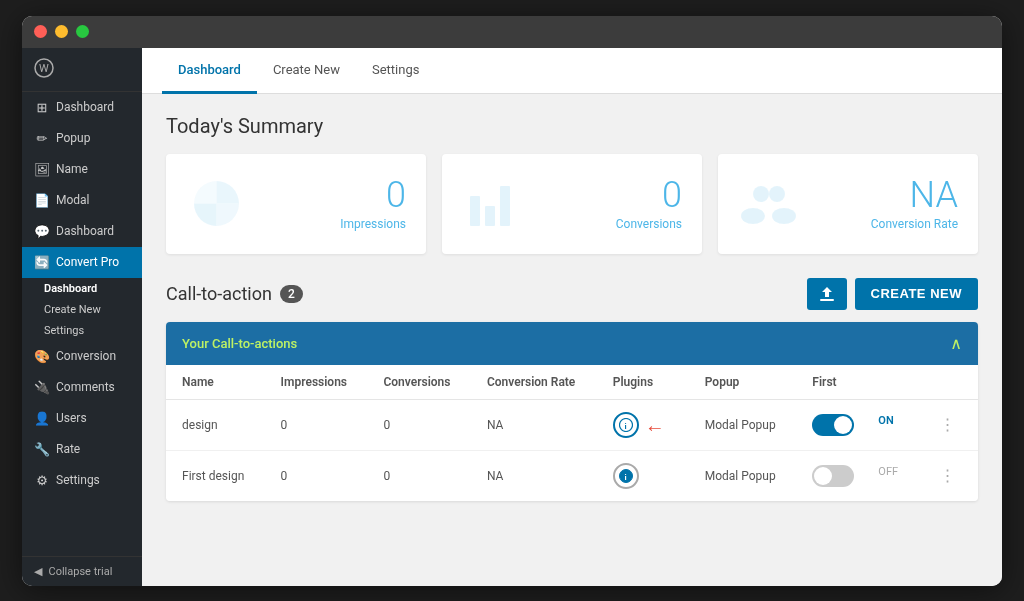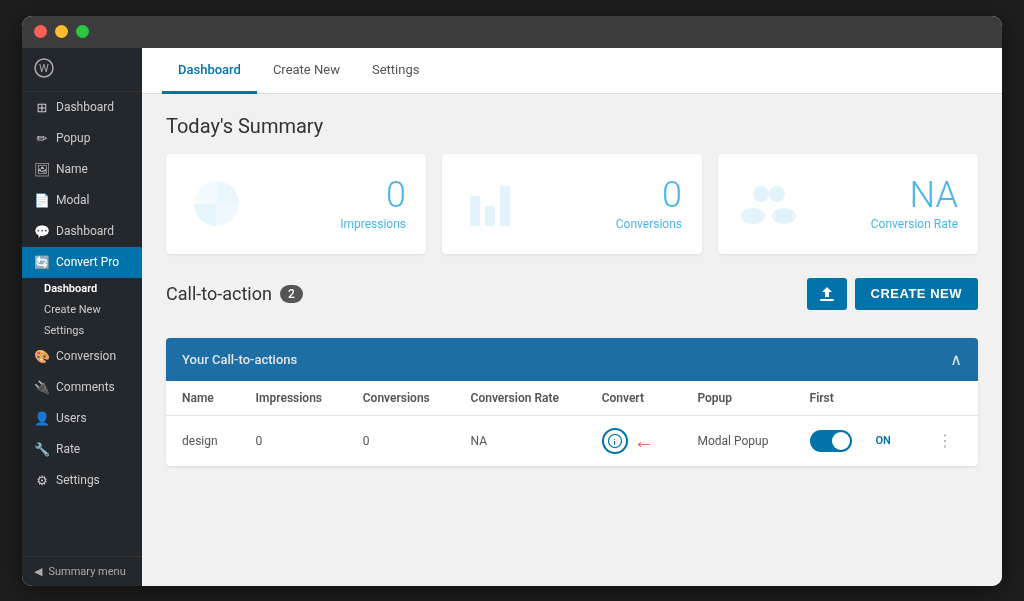--- a/index.html
+++ b/index.html
@@ -173,21 +173,21 @@
     .card-label {
       font-size: 12px;
       color: #4db6e8;
       margin-top: 4px;
     }
     
     .cta-header {
       display: flex;
       align-items: center;
       justify-content: space-between;
-      margin-bottom: 28px;
+      margin-bottom: 12px;
     }
     .cta-title {
       font-size: 18px;
       font-weight: 400;
       color: #333;
       display: flex;
       align-items: center;
       gap: 8px;
     }
     .badge {
@@ -225,21 +225,21 @@
       letter-spacing: 0.5px;
     }
     
     .table-container {
       border-radius: 4px;
       overflow: hidden;
       box-shadow: 0 1px 3px rgba(0,0,0,0.1);
     }
     .table-header {
       background: #1c6ea4;
-      color: #e5e5e5;
+      color: #bef264;
       padding: 12px 16px;
       font-size: 13px;
       font-weight: 500;
       display: flex;
       align-items: center;
       justify-content: space-between;
     }
     .table-header .chevron { font-size: 16px; }
     .data-table {
       width: 100%;
@@ -319,21 +319,20 @@
       background: #fff;
       border-radius: 50%;
     }
     .toggle-off-label {
       font-size: 11px;
       color: #aaa;
       margin-left: 4px;
     }
     .toggle-cell {
       display: flex;
-      align-items: center;
       gap: 20px;
     }
     .dots-menu {
       color: #aaa;
       font-size: 16px;
       cursor: pointer;
       padding: 0 4px;
     }
     
     .arrow-annotation {
@@ -422,21 +421,21 @@
         <span class="icon">🔧</span>
         <span>Rate</span>
       </div>
       <div class="sidebar-item">
         <span class="icon">⚙</span>
         <span>Settings</span>
       </div>
 
       <div class="sidebar-collapse">
         <span>◀</span>
-        <span>Summary menu</span>
+        <span>Collapse trial</span>
       </div>
     </div>
 
     <div class="main">
 
       <div class="tabs-bar">
         <div class="tab active">
           <span>Dashboard</span>
         </div>
         <div class="tab">
@@ -519,21 +518,21 @@
             <span>Your Call-to-actions</span>
             <span class="chevron">∧</span>
           </div>
           <table class="data-table">
             <thead>
               <tr>
                 <th>Name</th>
                 <th>Impressions</th>
                 <th>Conversions</th>
                 <th>Conversion Rate</th>
-                <th>Convert</th>
+                <th>Plugins</th>
                 <th>Popup</th>
                 <th>First</th>
                 <th></th>
               </tr>
             </thead>
             <tbody>
 
               <tr>
                 <td class="link-cell">design</td>
                 <td>0</td>
@@ -559,19 +558,45 @@
                       <div class="knob"></div>
                     </div>
                     <span class="toggle-on-label">ON</span>
                   </div>
                 </td>
                 <td>
                   <span class="dots-menu">⋮</span>
                 </td>
               </tr>
 
+              <tr>
+                <td class="link-cell">First design</td>
+                <td>0</td>
+                <td>0</td>
+                <td>NA</td>
+                <td>
+                  <div class="insight-icon">
+                    <svg viewBox="0 0 14 14" fill="#0073aa">
+                      <circle cx="7" cy="7" r="6.5" fill="#0073aa" stroke="#0073aa" stroke-width="1"></circle>
+                      <text x="5.5" y="10.5" font-size="8" font-weight="bold" fill="#fff">i</text>
+                    </svg>
+                  </div>
+                </td>
+                <td>Modal Popup</td>
+                <td>
+                  <div class="toggle-cell">
+                    <div class="toggle-off">
+                      <div class="knob"></div>
+                    </div>
+                    <span class="toggle-off-label">OFF</span>
+                  </div>
+                </td>
+                <td>
+                  <span class="dots-menu">⋮</span>
+                </td>
+              </tr>
             </tbody>
           </table>
         </div>
       </div>
     </div>
   </div>
 </div>
 
 </body></html>

